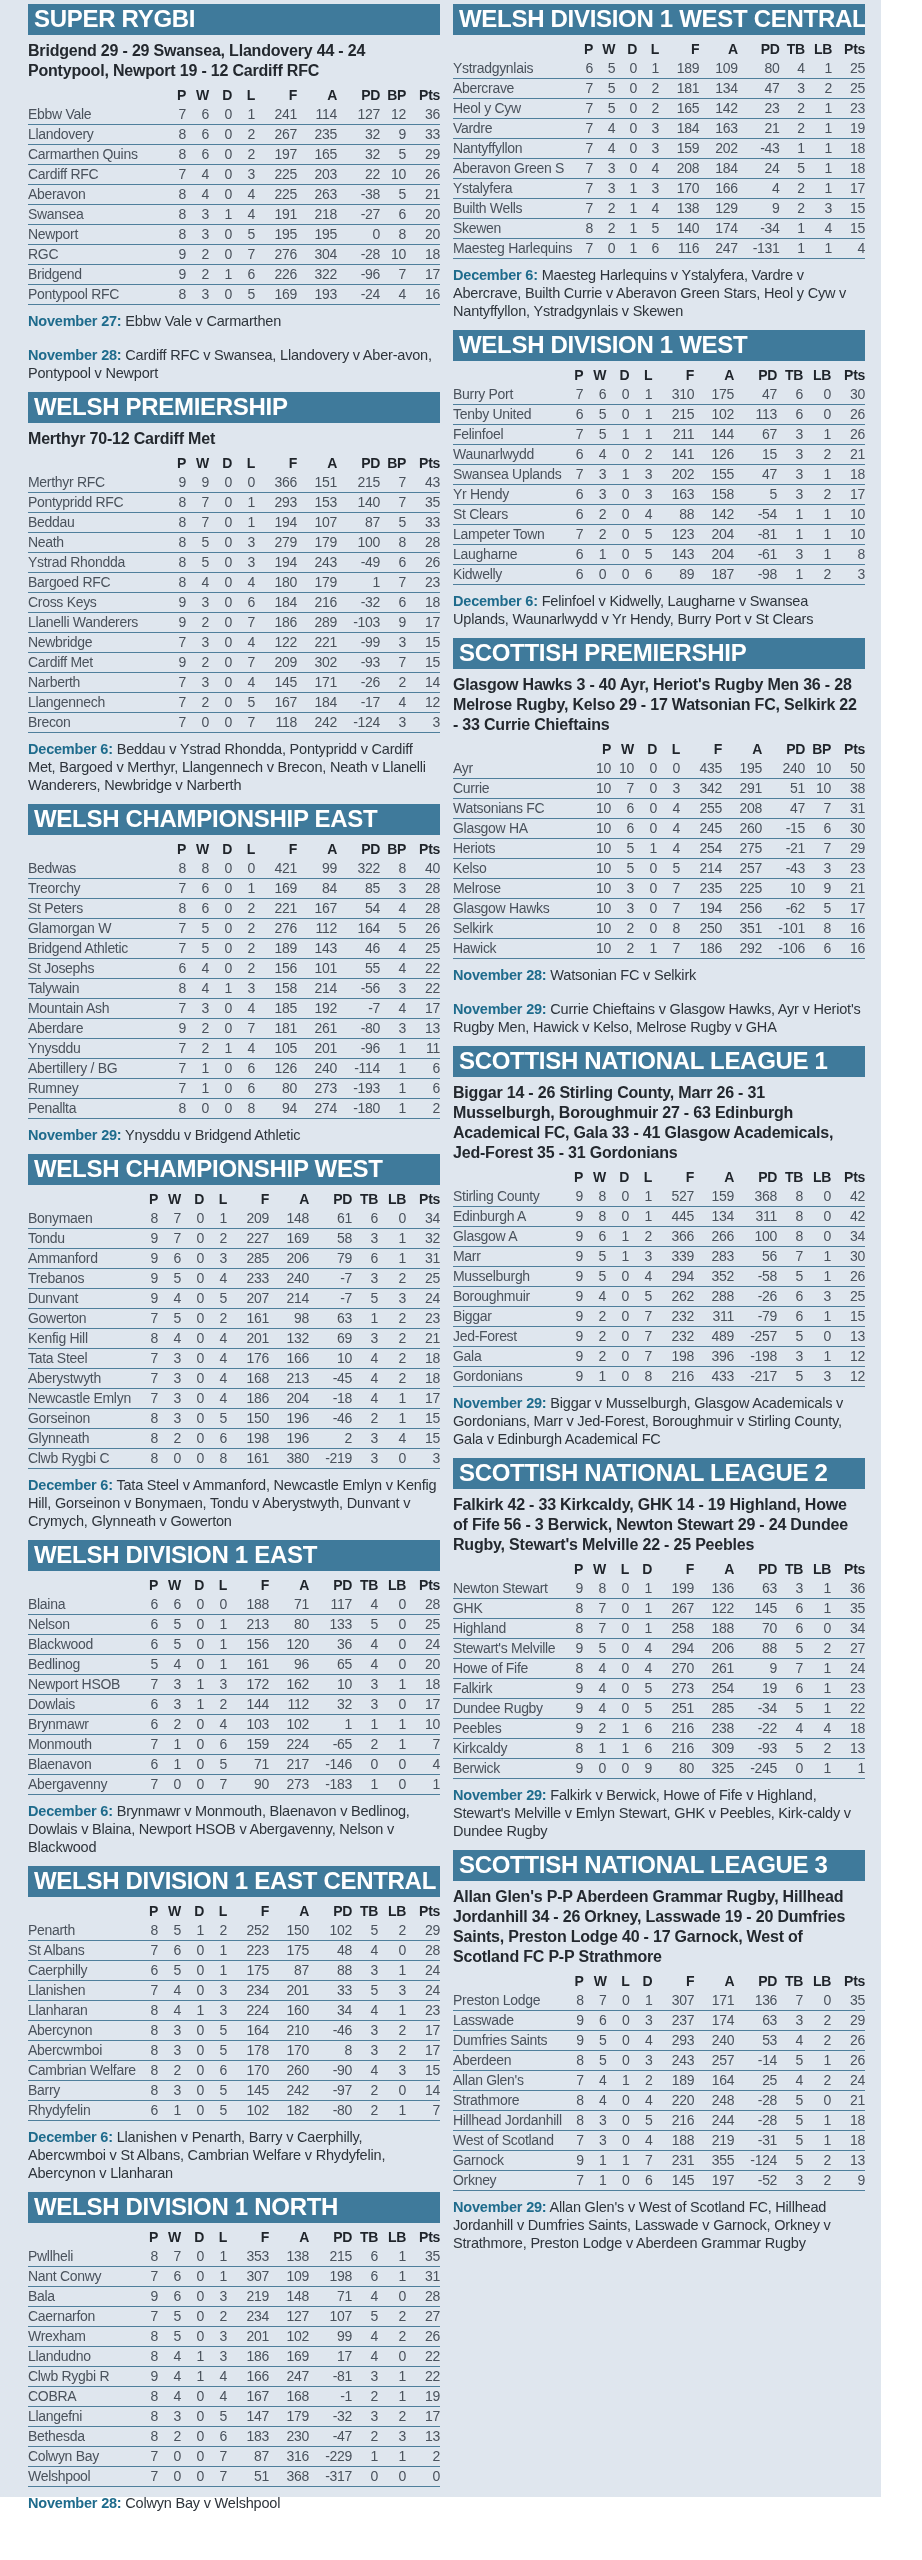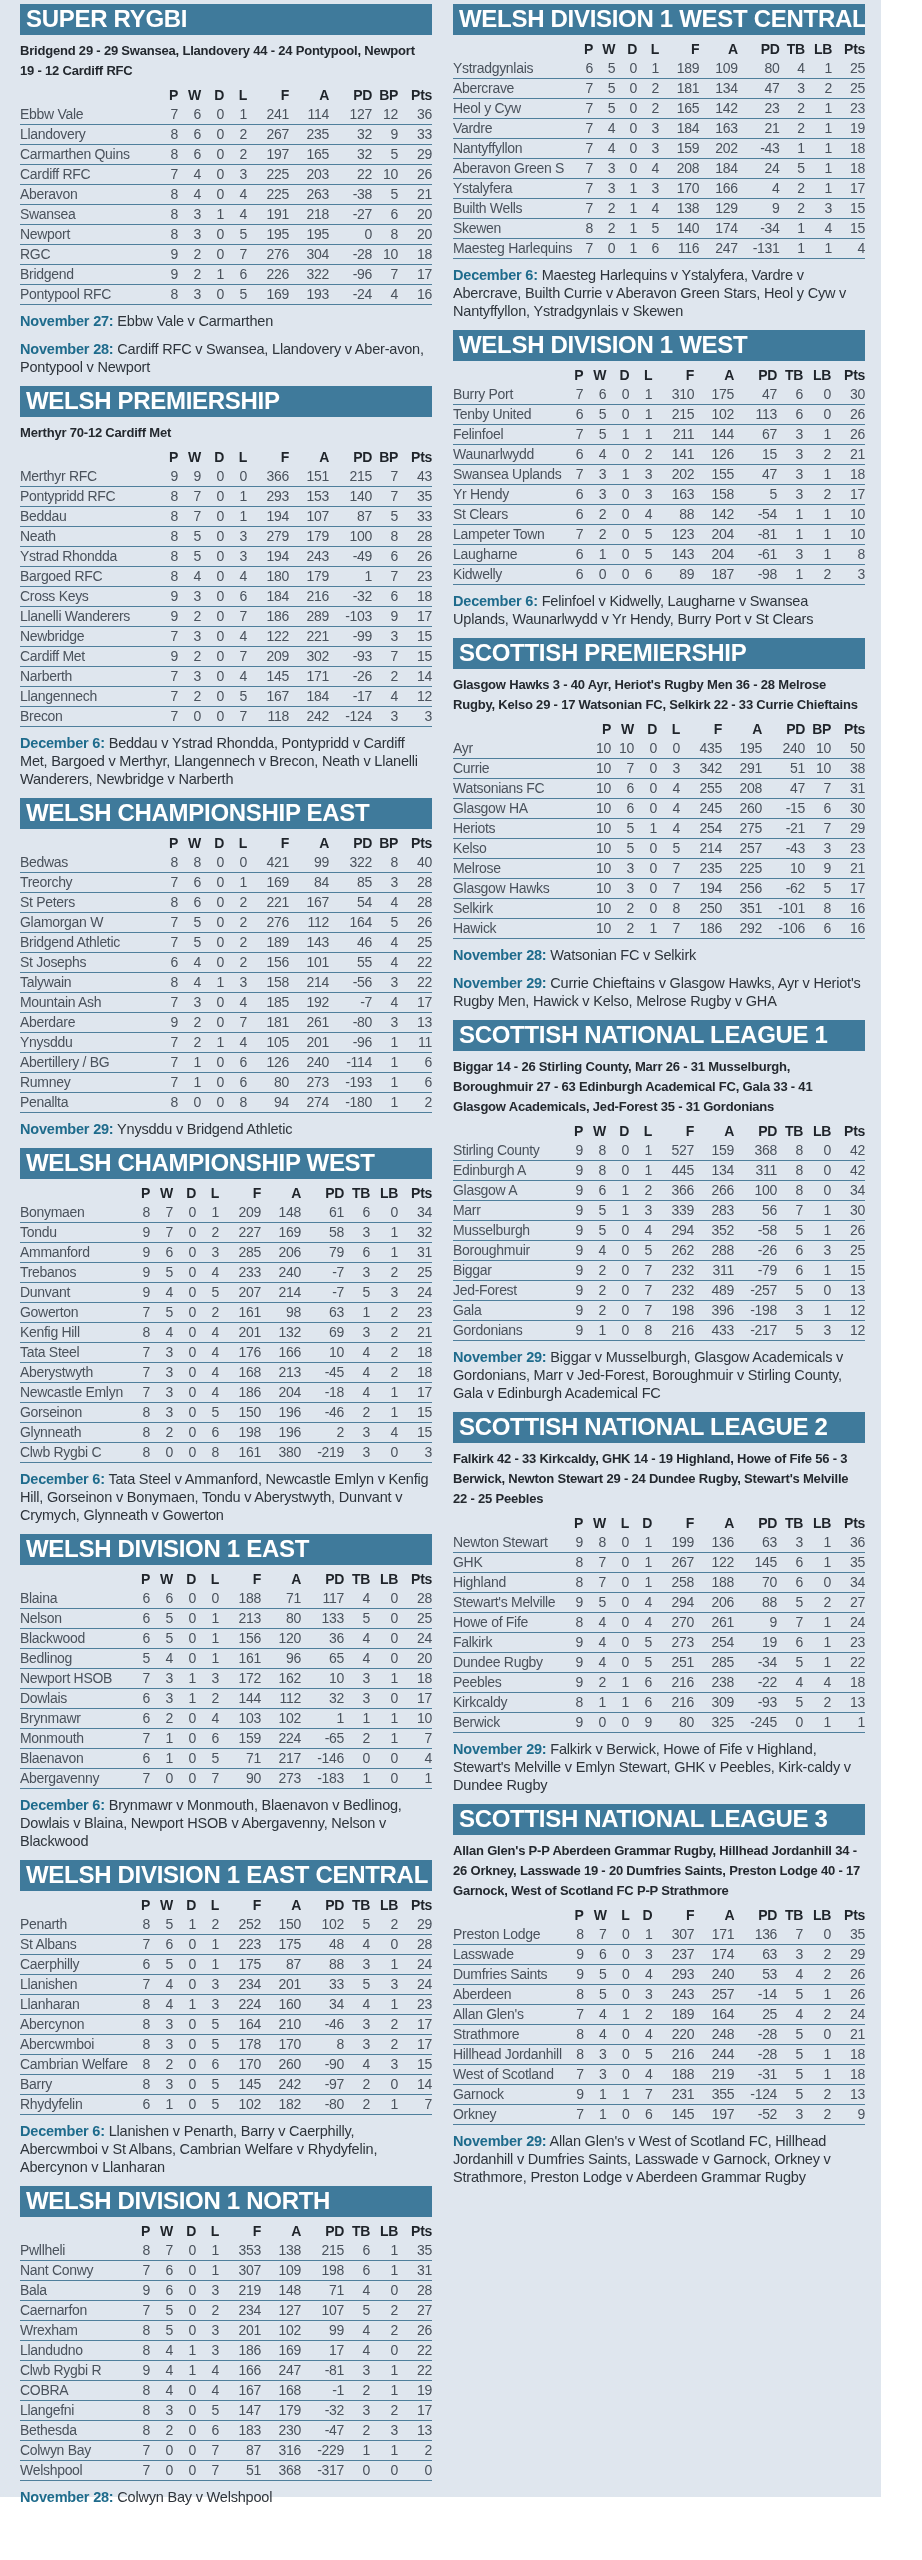--- a/index.html
+++ b/index.html
@@ -1,37 +1,37 @@
 <!DOCTYPE html>
 <html><head>
 <meta charset="utf-8">
 <style>
   html, body { margin: 0; padding: 0; background: #ffffff; }
   body { width: 922px; height: 2560px; position: relative; overflow: hidden;
          font-family: "Liberation Sans", sans-serif; color: #2a2f36; }
   .page-bg { position: absolute; left: 0; top: 0; width: 881px; height: 2497px; background: #dfe6ee; }
   .col { position: absolute; top: 4px; }
-  .col-left { left: 20px; width: 412px; }
+  .col-left { left: 28px; width: 412px; }
   .col-right { left: 453px; width: 412px; }
   .section { margin-bottom: 10px; }
   .banner { background: #3f7a9b; color: #ffffff; font-weight: bold; font-size: 24px;
             line-height: 30px; height: 31px; padding: 0 6px; letter-spacing: -0.3px;
             white-space: nowrap; overflow: hidden; }
-  .results { font-weight: bold; font-size: 13px; line-height: 20px; color: #23282e;
+  .results { font-weight: bold; font-size: 16px; line-height: 20px; color: #23282e;
              margin: 6px 0 4px 0; letter-spacing: -0.2px; }
   table.standings { width: 412px; border-collapse: collapse; font-size: 14px; margin-top: 4px; }
   table.standings th { font-weight: bold; font-size: 14px; color: #1f242a; text-align: right;
                        padding: 0; height: 20px; letter-spacing: -0.3px; }
   table.standings td { text-align: right; padding: 0; height: 19px; line-height: 19px;
                        color: #4a525c; border-bottom: 1.4px solid #4f7f9c; letter-spacing: -0.3px; white-space: nowrap; }
   table.standings td.team { text-align: left; color: #4a525c; }
   table.standings th.team { text-align: left; }
   .fixtures { font-size: 14.5px; line-height: 18px; margin-top: 7px; color: #2e343b; letter-spacing: -0.2px; }
   .fixtures .date { color: #1e6b8c; font-weight: bold; }
-  .fixture-block + .fixture-block { margin-top: 10px; }
+  .fixture-block + .fixture-block { margin-top: 16px; }
 </style>
 </head>
 <body>
 
 <div class="page-bg"></div>
 <div class="col col-left" id="col-left">
     <section class="section">
       <div class="banner">SUPER RYGBI</div>
       <div class="results">Bridgend 29 - 29 Swansea, Llandovery 44 - 24 Pontypool, Newport 19 - 12 Cardiff RFC</div>
       <table class="standings">

